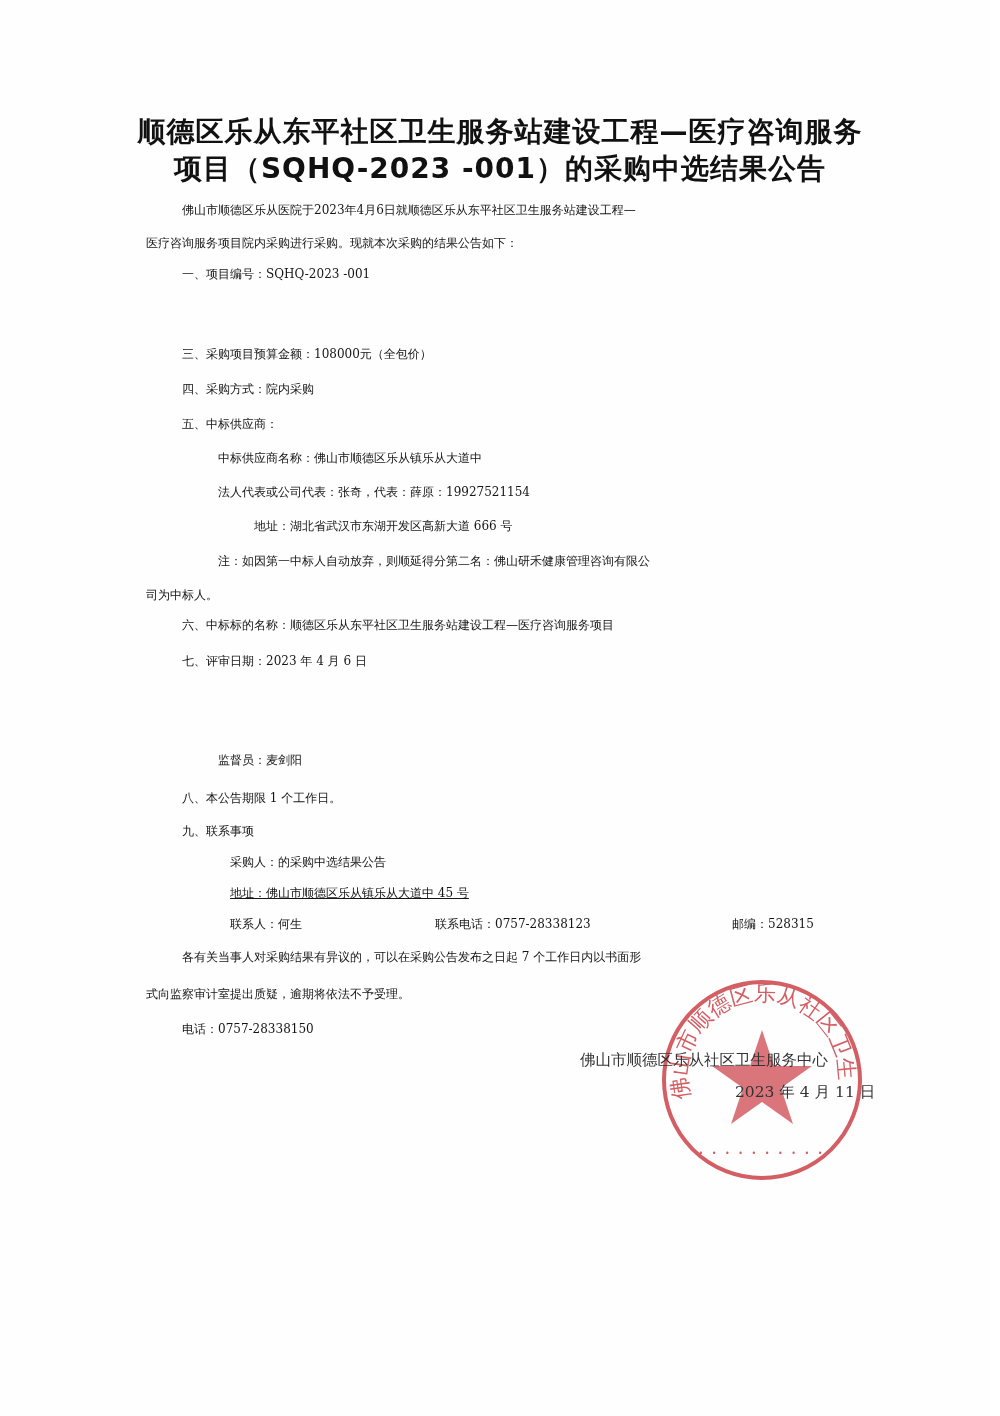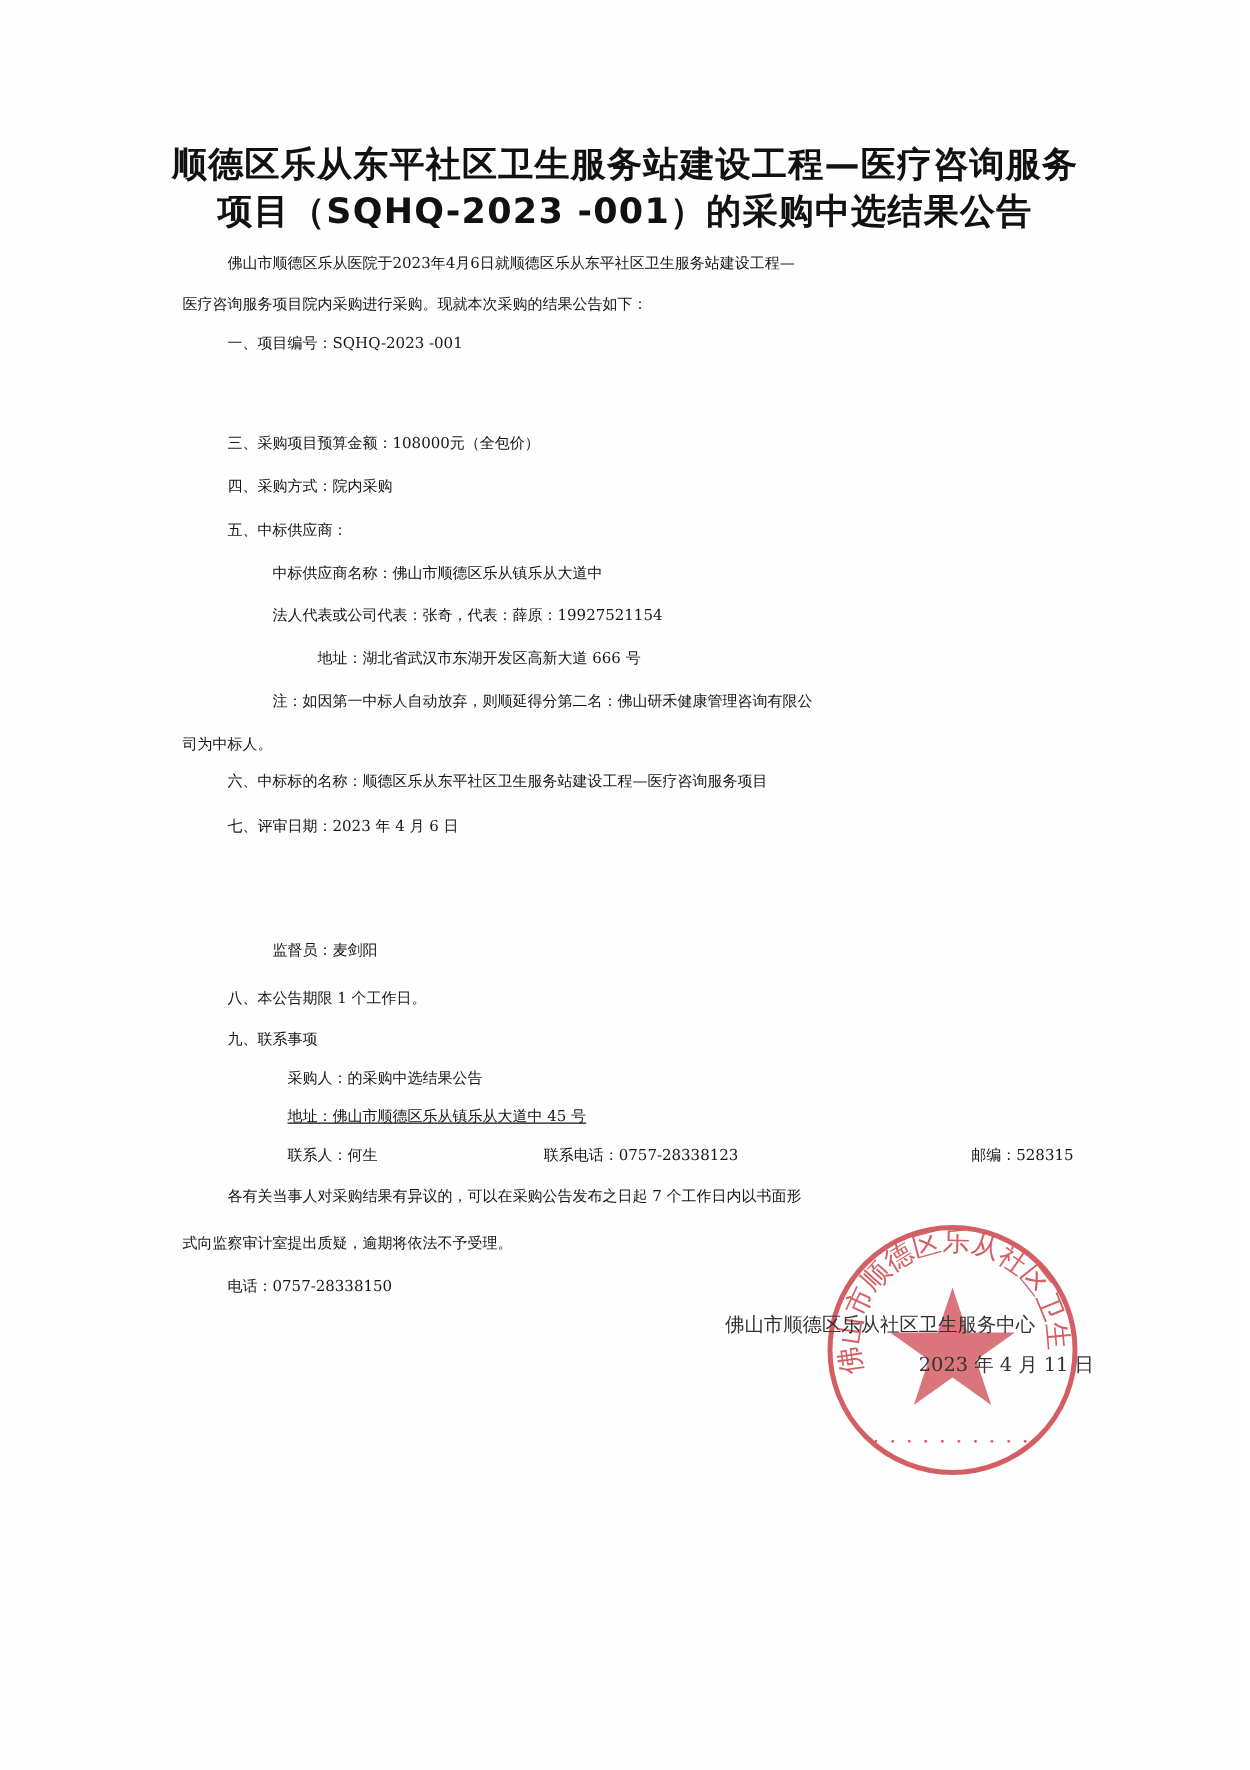--- a/index.html
+++ b/index.html
@@ -49,21 +49,21 @@
   <div class="line" style="left:182px; top:614px;">六、中标标的名称：顺德区乐从东平社区卫生服务站建设工程—医疗咨询服务项目</div>
   <div class="line" style="left:182px; top:650px;">七、评审日期：2023 年 4 月 6 日</div>
   <div class="line" style="left:218px; top:749px;">监督员：麦剑阳</div>
 
   <div class="line" style="left:182px; top:787px;">八、本公告期限 1 个工作日。</div>
   <div class="line" style="left:182px; top:820px;">九、联系事项</div>
   <div class="line" style="left:230px; top:851px;">采购人：的采购中选结果公告</div>
   <div class="line" style="left:230px; top:882px;text-decoration:underline;">地址：佛山市顺德区乐从镇乐从大道中 45 号</div>
   <div class="line" style="left:230px; top:913px;">联系人：何生</div>
   <div class="line" style="left:435px; top:913px;">联系电话：0757-28338123</div>
-  <div class="line" style="left:732px; top:913px;margin-left:45px;">邮编：528315</div>
+  <div class="line" style="left:732px; top:913px;">邮编：528315</div>
 
   <div class="line" style="left:182px; top:946px;">各有关当事人对采购结果有异议的，可以在采购公告发布之日起 7 个工作日内以书面形</div>
   <div class="line" style="left:146px; top:983px;text-align:right;">式向监察审计室提出质疑，逾期将依法不予受理。</div>
   <div class="line" style="left:182px; top:1018px;">电话：0757-28338150</div>
 
   <div class="seal">
     <svg width="205" height="205" viewBox="0 0 205 205">
       <defs>
         <path id="sealArc" d="M 30 120 A 76 76 0 1 1 178 110"></path>
       </defs>

